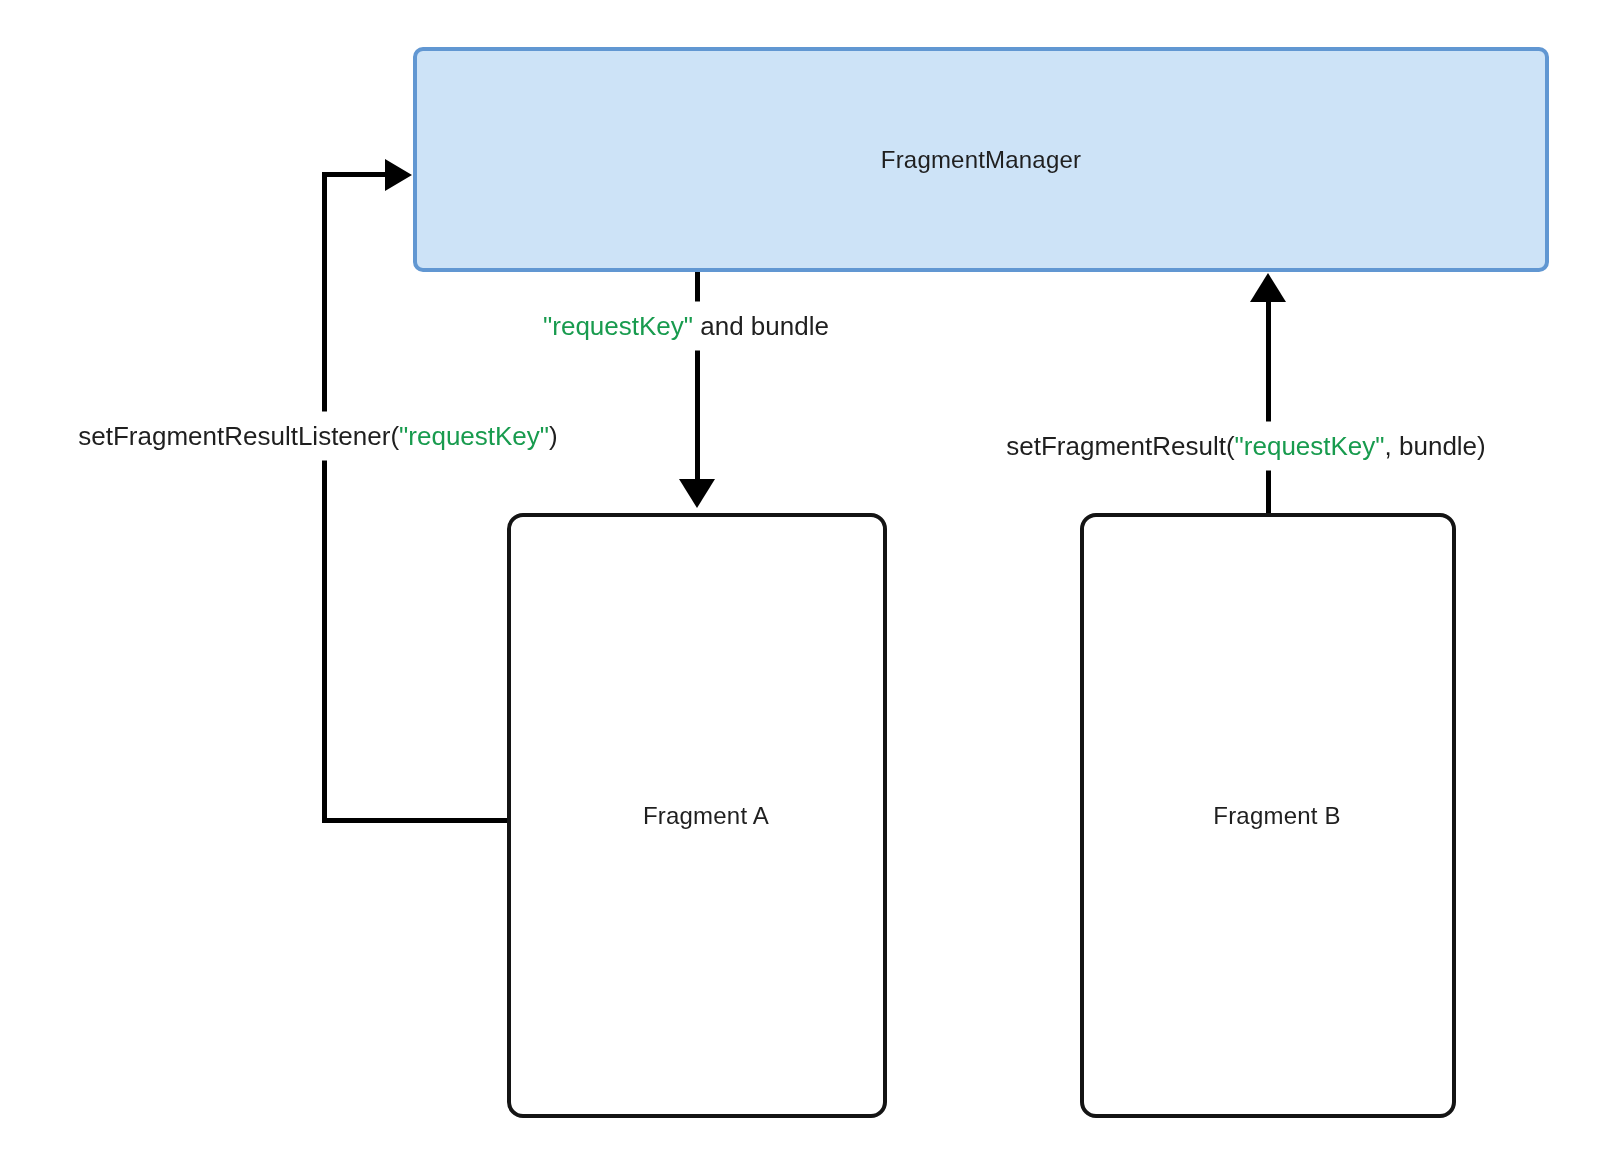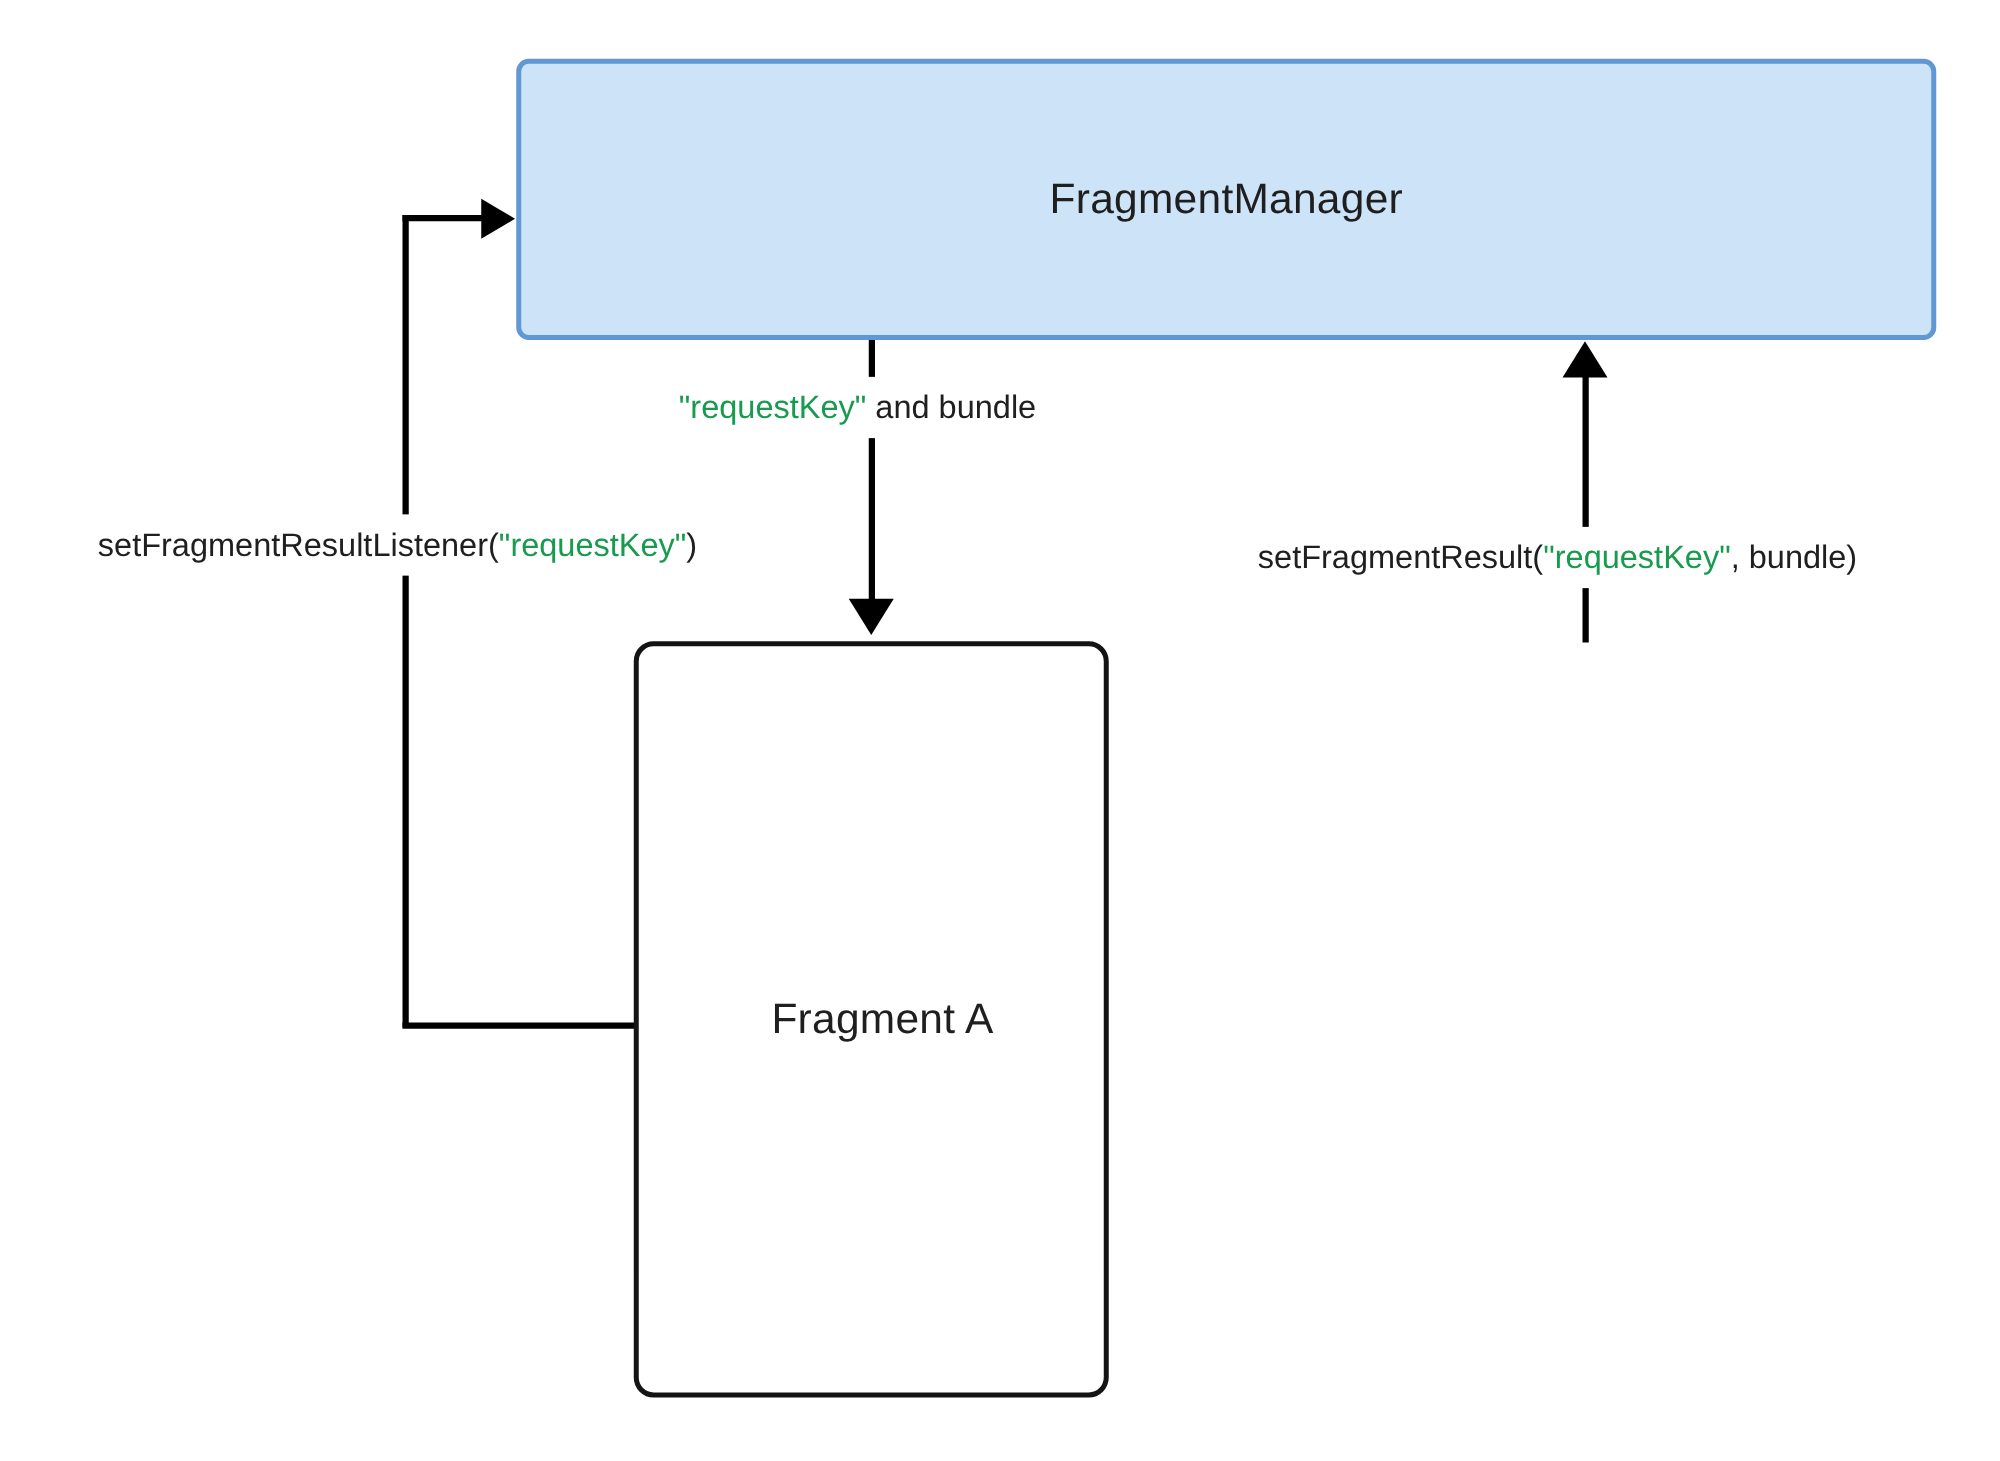--- a/index.html
+++ b/index.html
@@ -23,21 +23,21 @@
   }
   
   .node{
     position:absolute;
     display:flex;
     align-items:center;
     justify-content:center;
     background:#fff;
   }
   .node-label{
-    font-size:34px;
+    font-size:24px;
     letter-spacing:.2px;
     color:var(--text);
     white-space:nowrap;
     text-align:right;
   }
   .manager{
     left:413px;top:47px;width:1136px;height:225px;
     background:var(--manager-fill);
     border:4px solid var(--manager-border);
     border-radius:10px;
@@ -120,14 +120,17 @@
   </div>
 
   <div class="node manager">
     <span class="node-label">FragmentManager</span>
   </div>
 
   <div class="node fragment fragment-a">
     <span class="node-label">Fragment A</span>
   </div>
 
+  <div class="node fragment fragment-b">
+    <span class="node-label">Fragment B</span>
+  </div>
 
 </div>
 
 </body></html>

